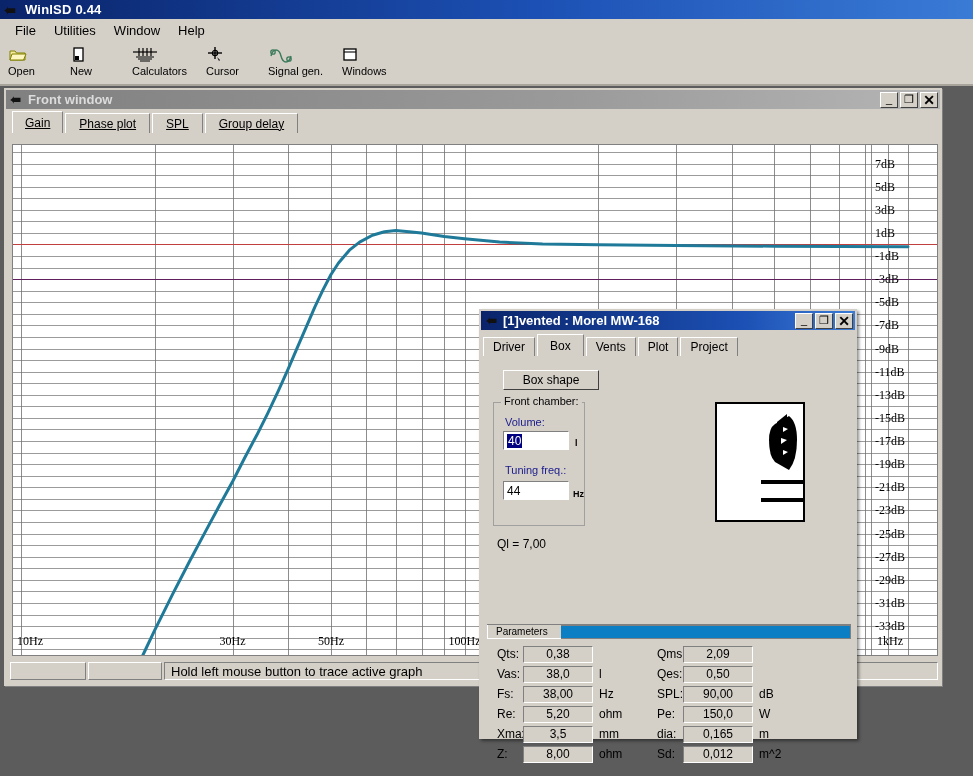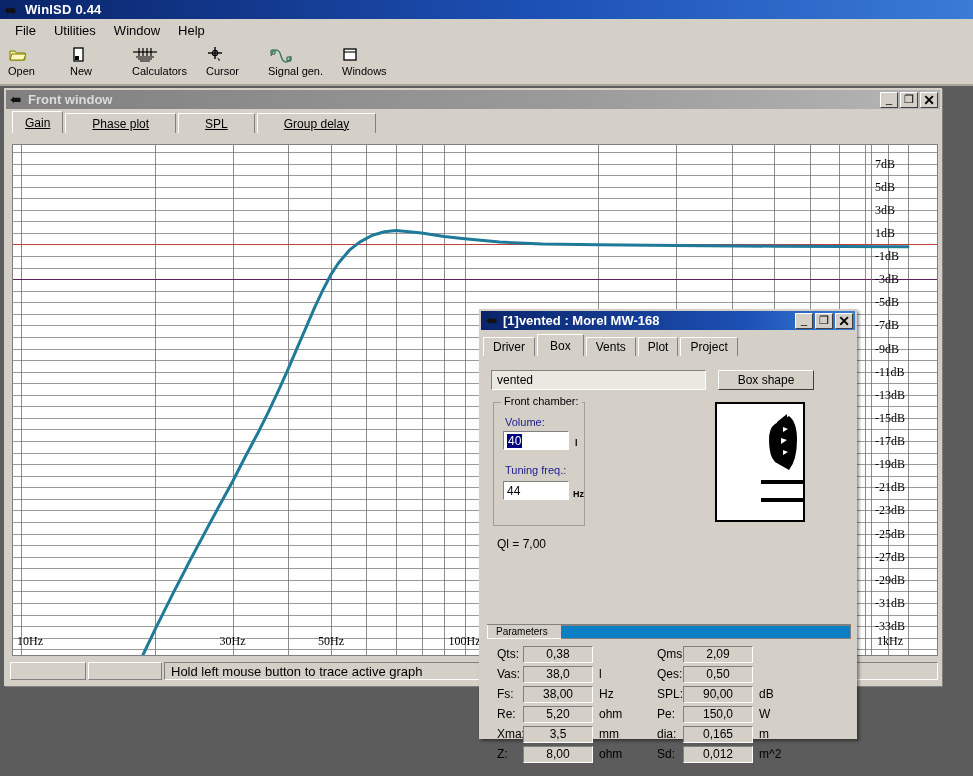--- a/index.html
+++ b/index.html
@@ -65,21 +65,21 @@
     font-family:"Liberation Sans",sans-serif;line-height:1;box-sizing:border-box;}
   .wbtn.big{font-size:14px;font-weight:bold;}
 
   .tabstrip{
     position:absolute;left:0;top:21px;width:100%;height:22px;
     background:#d4d0c8;display:flex;align-items:flex-end;padding-left:6px;
     box-sizing:border-box;
     text-decoration:underline;
   }
   .tab{
-    height:20px;padding:0 26px;margin-right:2px;background:#d4d0c8;
+    height:20px;padding:0 13px;margin-right:2px;background:#d4d0c8;
     border:1px solid #fff;border-right-color:#808080;border-bottom:none;
     display:flex;align-items:center;font-size:12px;box-sizing:border-box;
   }
   .tab.sel{height:22px;background:#d4d0c8;border-top-color:#fff;
     font-weight:normal;padding:0 12px;position:relative;z-index:3;}
 
   .chartbox{
     position:absolute;left:6px;top:54px;width:926px;height:512px;
     background:#fff;border:1px solid #808080;box-sizing:border-box;overflow:hidden;
   }
@@ -401,21 +401,20 @@
       <div class="dtab">Driver</div>
       <div class="dtab sel">Box</div>
       <div class="dtab">Vents</div>
       <div class="dtab">Plot</div>
       <div class="dtab">Project</div>
     </div>
 
     <div class="dlg-body">
 
       <div class="namerow">
-        <div class="namefield">vented</div>
         <div class="boxshape">Box shape</div>
       </div>
 
       <div class="group"></div>
       <div class="group-lbl">Front chamber:</div>
 
       <div class="fldlabel" style="left:22px;top:60px;">Volume:</div>
       <div class="txtfield" style="left:20px;top:75px;width:66px;">
         <span class="sel-text">40</span>
       </div>

